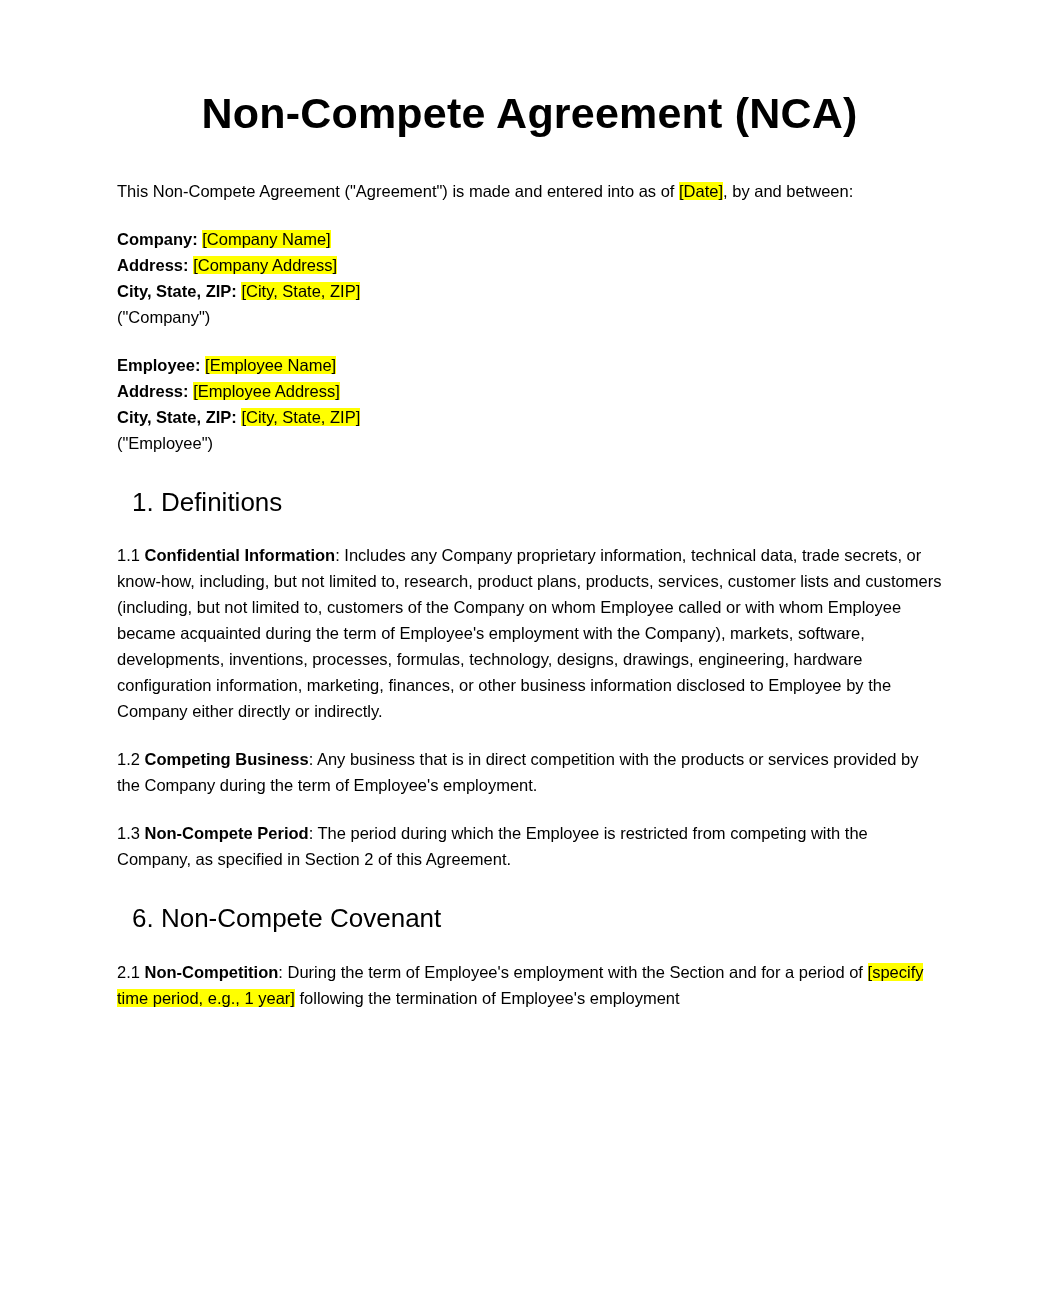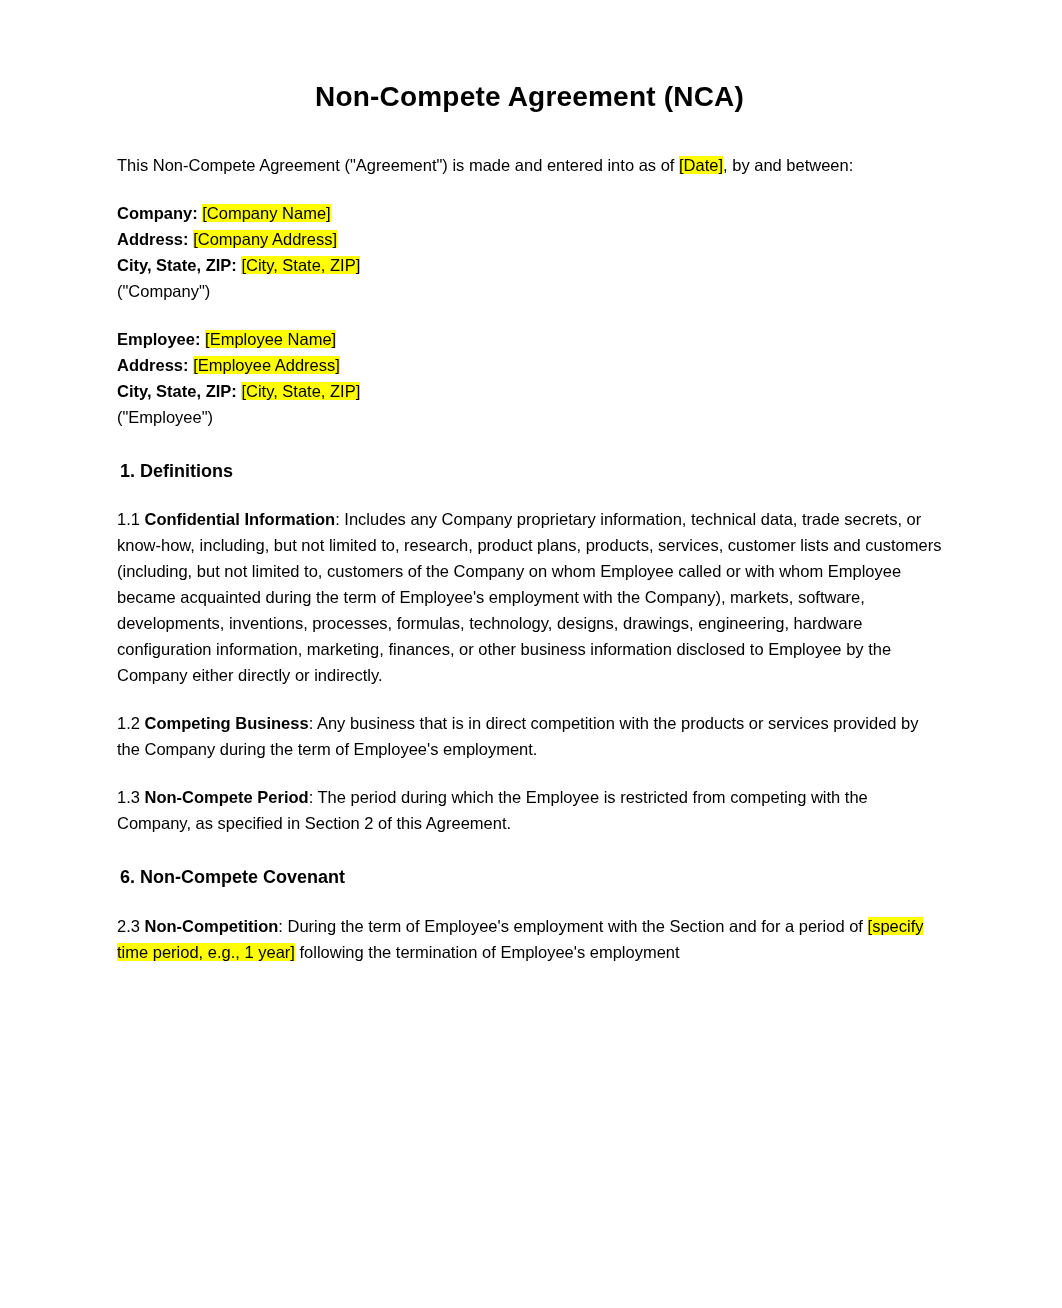--- a/index.html
+++ b/index.html
@@ -12,32 +12,32 @@
     width: 1062px;
     height: 1308px;
     background: #ffffff;
     box-sizing: border-box;
     padding: 80px 120px 0 117px;
     overflow: hidden;
     font-family: "Liberation Sans", "DejaVu Sans", sans-serif;
     color: #000000;
   }
   .doc-title {
-    font-size: 28px;
+    font-size: 43px;
     font-weight: 700;
     text-align: center;
     line-height: 1.2;
-    margin: 0 0 38px 0;
+    margin: 8px 0 38px 0;
     letter-spacing: 0.2px;
   }
   .section-heading {
-    font-size: 18px;
-    font-weight: 700;
+    font-size: 26px;
+    font-weight: 400;
     line-height: 1.25;
-    margin: 30px 0 24px 3px;
+    margin: 30px 0 24px 15px;
   }
   .body-text {
     font-size: 16.5px;
     line-height: 26px;
     margin: 0 0 22px 0;
   }
   .body-text strong, .party-block strong {
     font-weight: 700;
   }
   .hl {
@@ -72,15 +72,15 @@
 
   <p class="body-text"><span>1.1 </span><strong>Confidential Information</strong><span>: Includes any Company proprietary information, technical data, trade secrets, or know-how, including, but not limited to, research, product plans, products, services, customer lists and customers (including, but not limited to, customers of the Company on whom Employee called or with whom Employee became acquainted during the term of Employee's employment with the Company), markets, software, developments, inventions, processes, formulas, technology, designs, drawings, engineering, hardware configuration information, marketing, finances, or other business information disclosed to Employee by the Company either directly or indirectly.</span></p>
 
   <p class="body-text"><span>1.2 </span><strong>Competing Business</strong><span>: Any business that is in direct competition with the products or services provided by the Company during the term of Employee's employment.</span></p>
 
   <p class="body-text"><span>1.3 </span><strong>Non-Compete Period</strong><span>: The period during which the Employee is restricted from competing with the Company, as specified in Section 2 of this Agreement.</span></p>
 
   <h2 class="section-heading">6. Non-Compete Covenant</h2>
 
 
-  <p class="body-text"><span>2.3 </span><strong>Non-Competition</strong><span>: During the term of Employee's employment with the Section and for a period of </span><span class="hl">[specify time period, e.g., 1 year]</span><span> following the termination of Employee's employment</span></p>
+  <p class="body-text"><span>2.1 </span><strong>Non-Competition</strong><span>: During the term of Employee's employment with the Section and for a period of </span><span class="hl">[specify time period, e.g., 1 year]</span><span> following the termination of Employee's employment</span></p>
 
 </div>
 
 </body></html>

